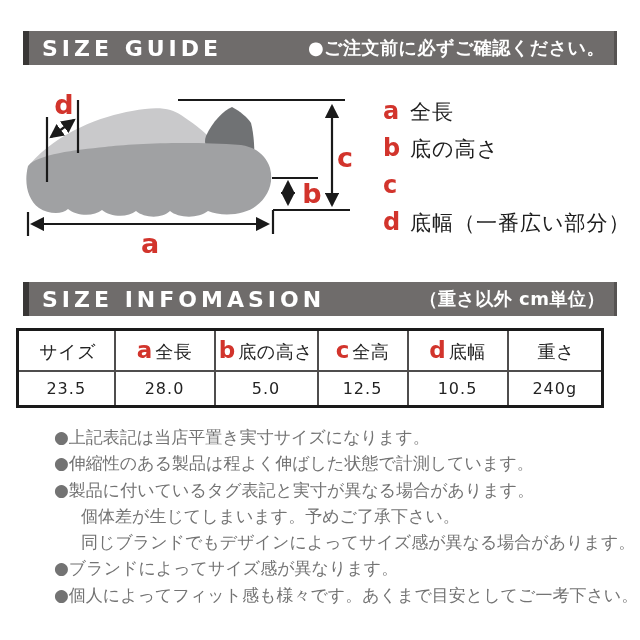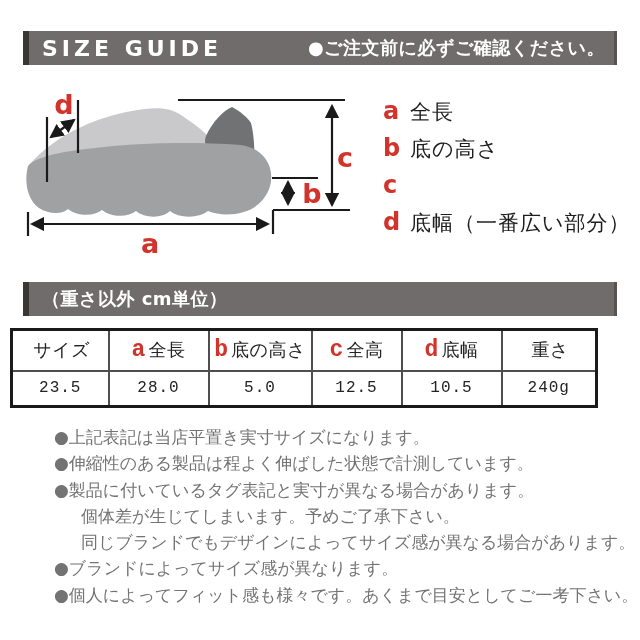--- a/index.html
+++ b/index.html
@@ -30,24 +30,23 @@
   .mlabel{font-size:27px;font-weight:bold;fill:#d2342c;text-anchor:middle;}
 
   
   .legend{position:absolute;left:383px;top:97px;}
   .legend-row{display:flex;align-items:baseline;height:37px;}
   .lkey{color:#d2342c;font-weight:bold;font-size:24px;width:27px;flex:none;}
   .llabel{color:#1d1d1d;font-size:21px;letter-spacing:1px;white-space:nowrap;}
 
   
   .size-table{
-    position:absolute;left:10px;top:328px;width:585px;
+    position:absolute;left:16px;top:328px;width:585px;
     border-collapse:collapse;table-layout:fixed;
     color:#232323;
-    font-family:Liberation Mono, monospace;
   }
   .size-table th,.size-table td{
     border:2px solid #4f4d4d;text-align:center;vertical-align:middle;padding:0;
     font-weight:normal;white-space:nowrap;
   }
   .size-table th,.size-table td{border-top-width:2px;}
   .size-table tr.hrow{height:41px;}
   .size-table tr.drow{height:36px;}
   .size-table{border:3px solid #1a1a1a;}
   .size-table tr.hrow th{border-top:3px solid #1a1a1a;}
@@ -116,20 +115,21 @@
   <div class="legend-row">
     <span class="lkey">c</span>
   </div>
   <div class="legend-row">
     <span class="lkey">d</span>
     <span class="llabel">底幅（一番広い部分）</span>
   </div>
 </div>
 
 <header class="bar" id="bar2">
+  <span class="bar-title">SIZE INFOMASION</span>
   <span class="bar-note">（重さ以外 cm単位）</span>
 </header>
 
 <table class="size-table">
   <colgroup>
     <col style="width:97px">
       <col style="width:100px">
       <col style="width:103px">
     <col style="width:90px">
       <col style="width:100px">

